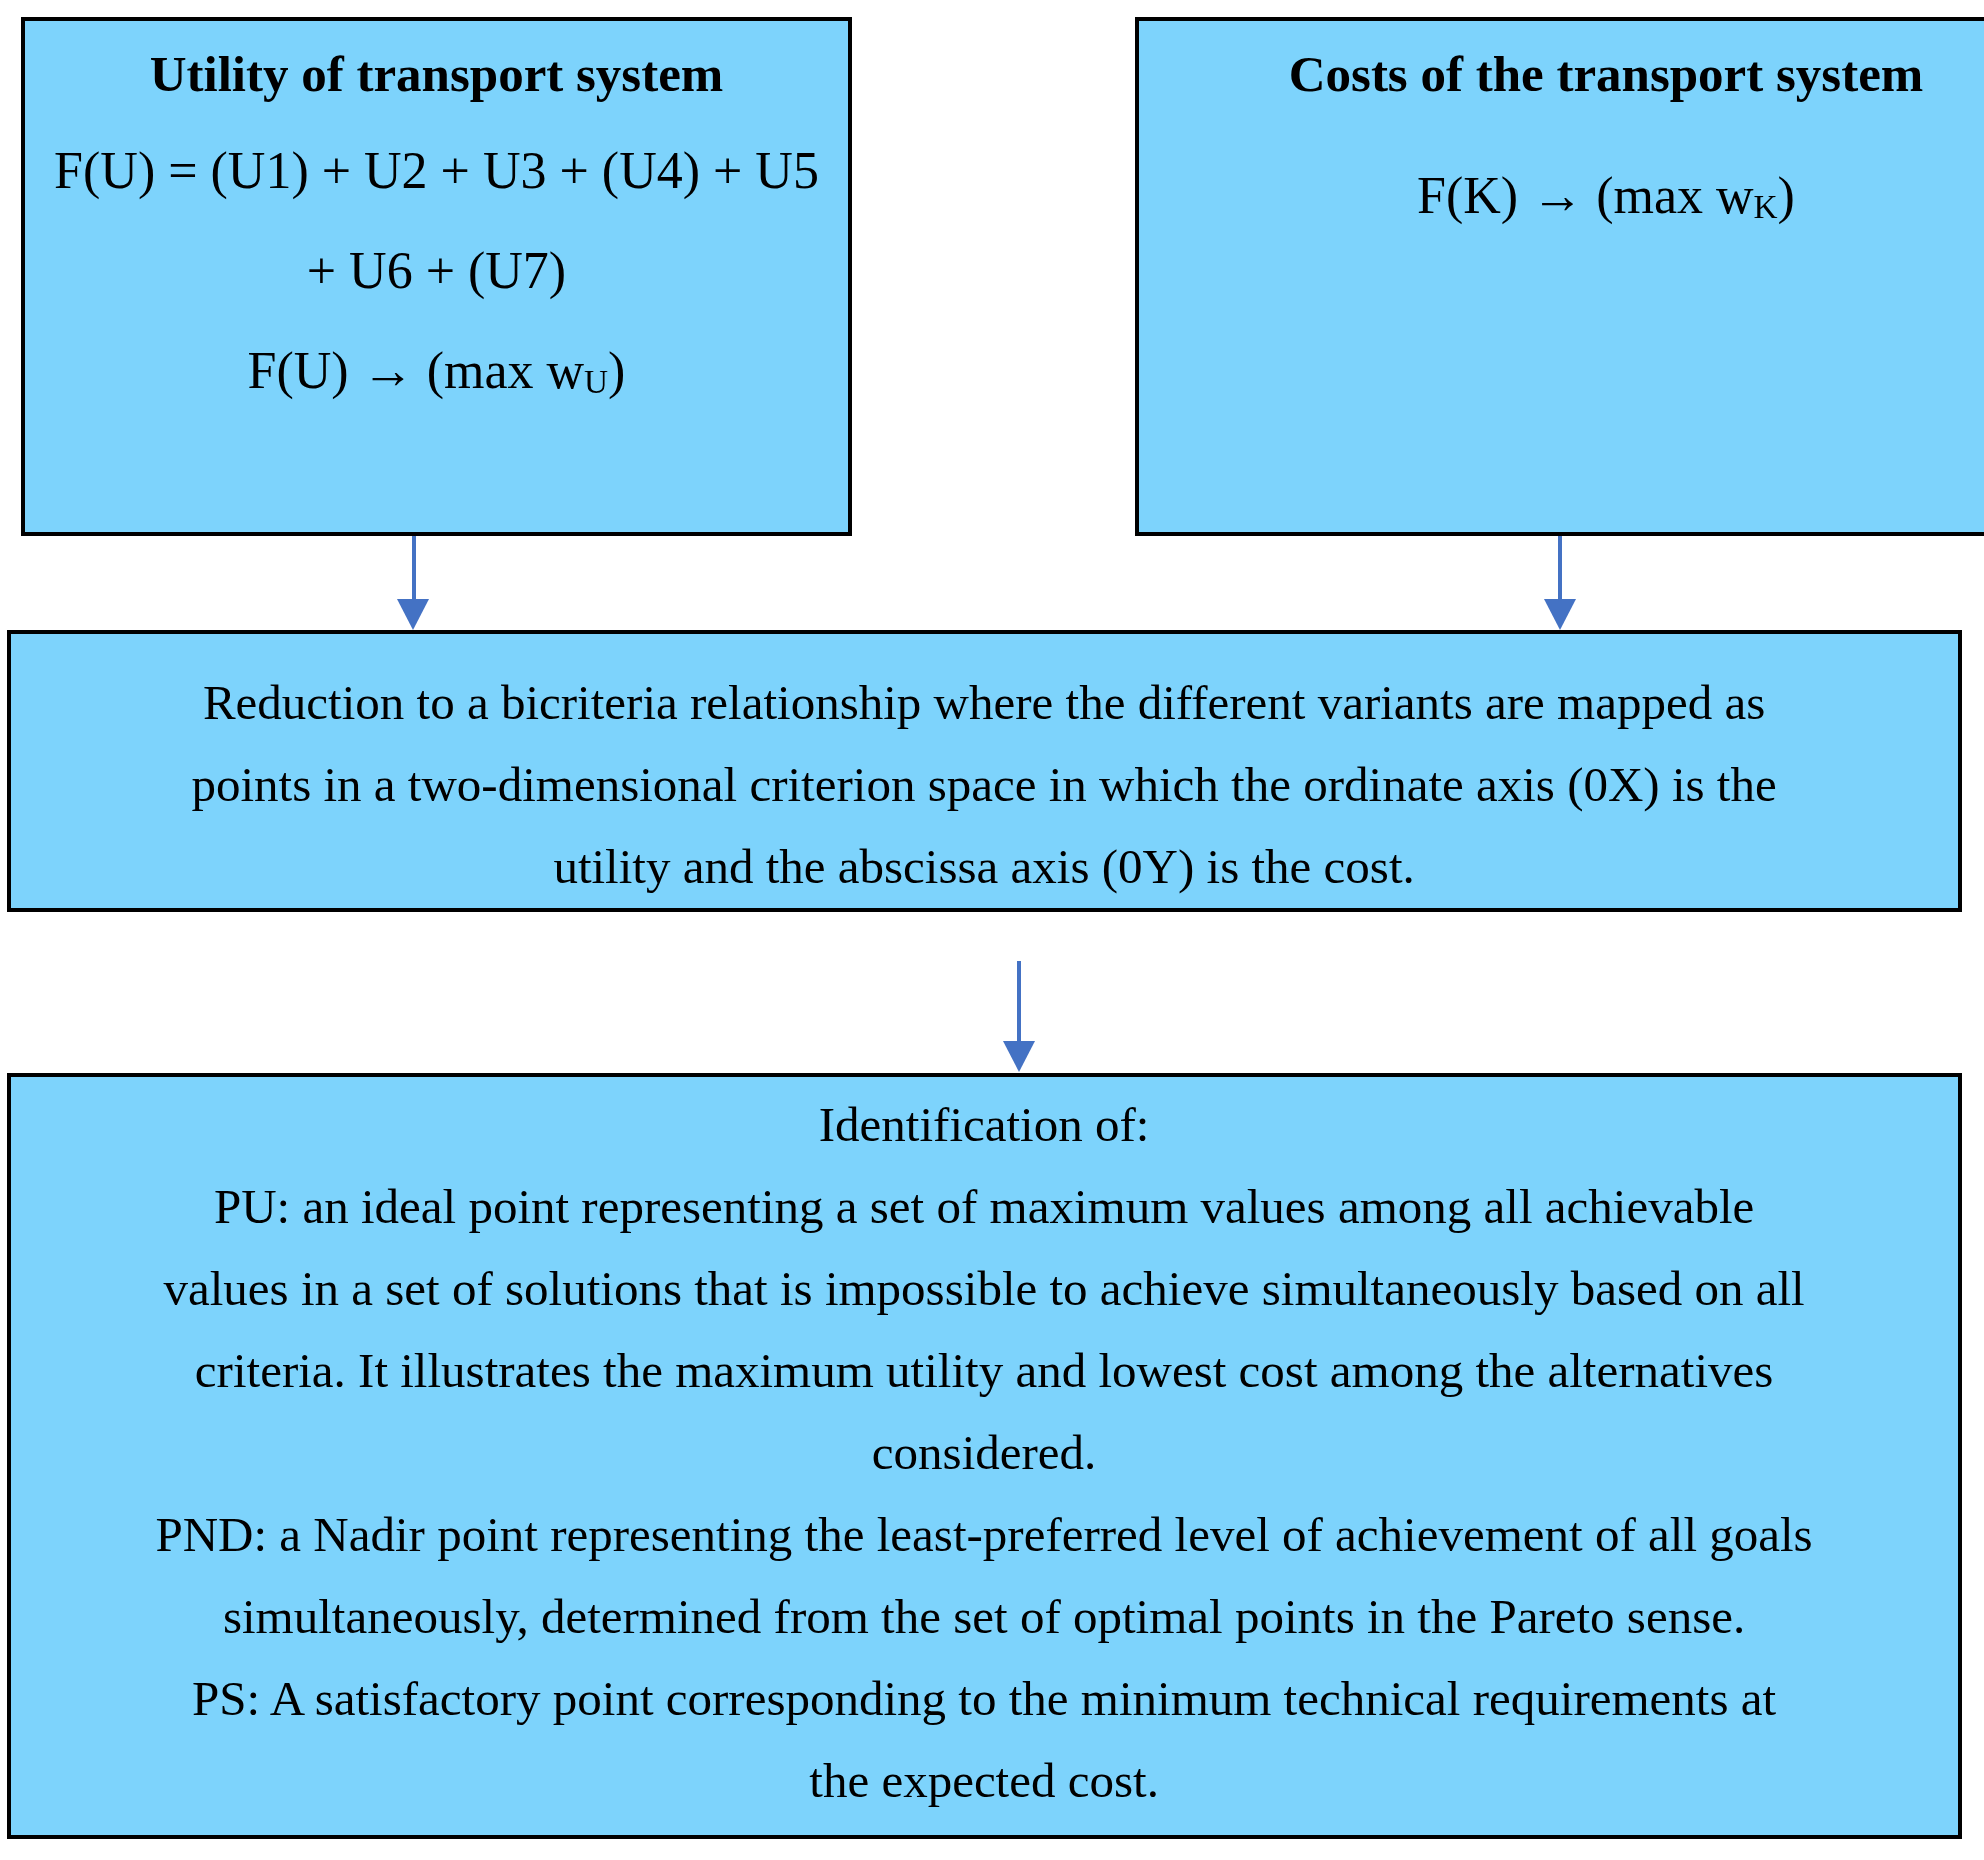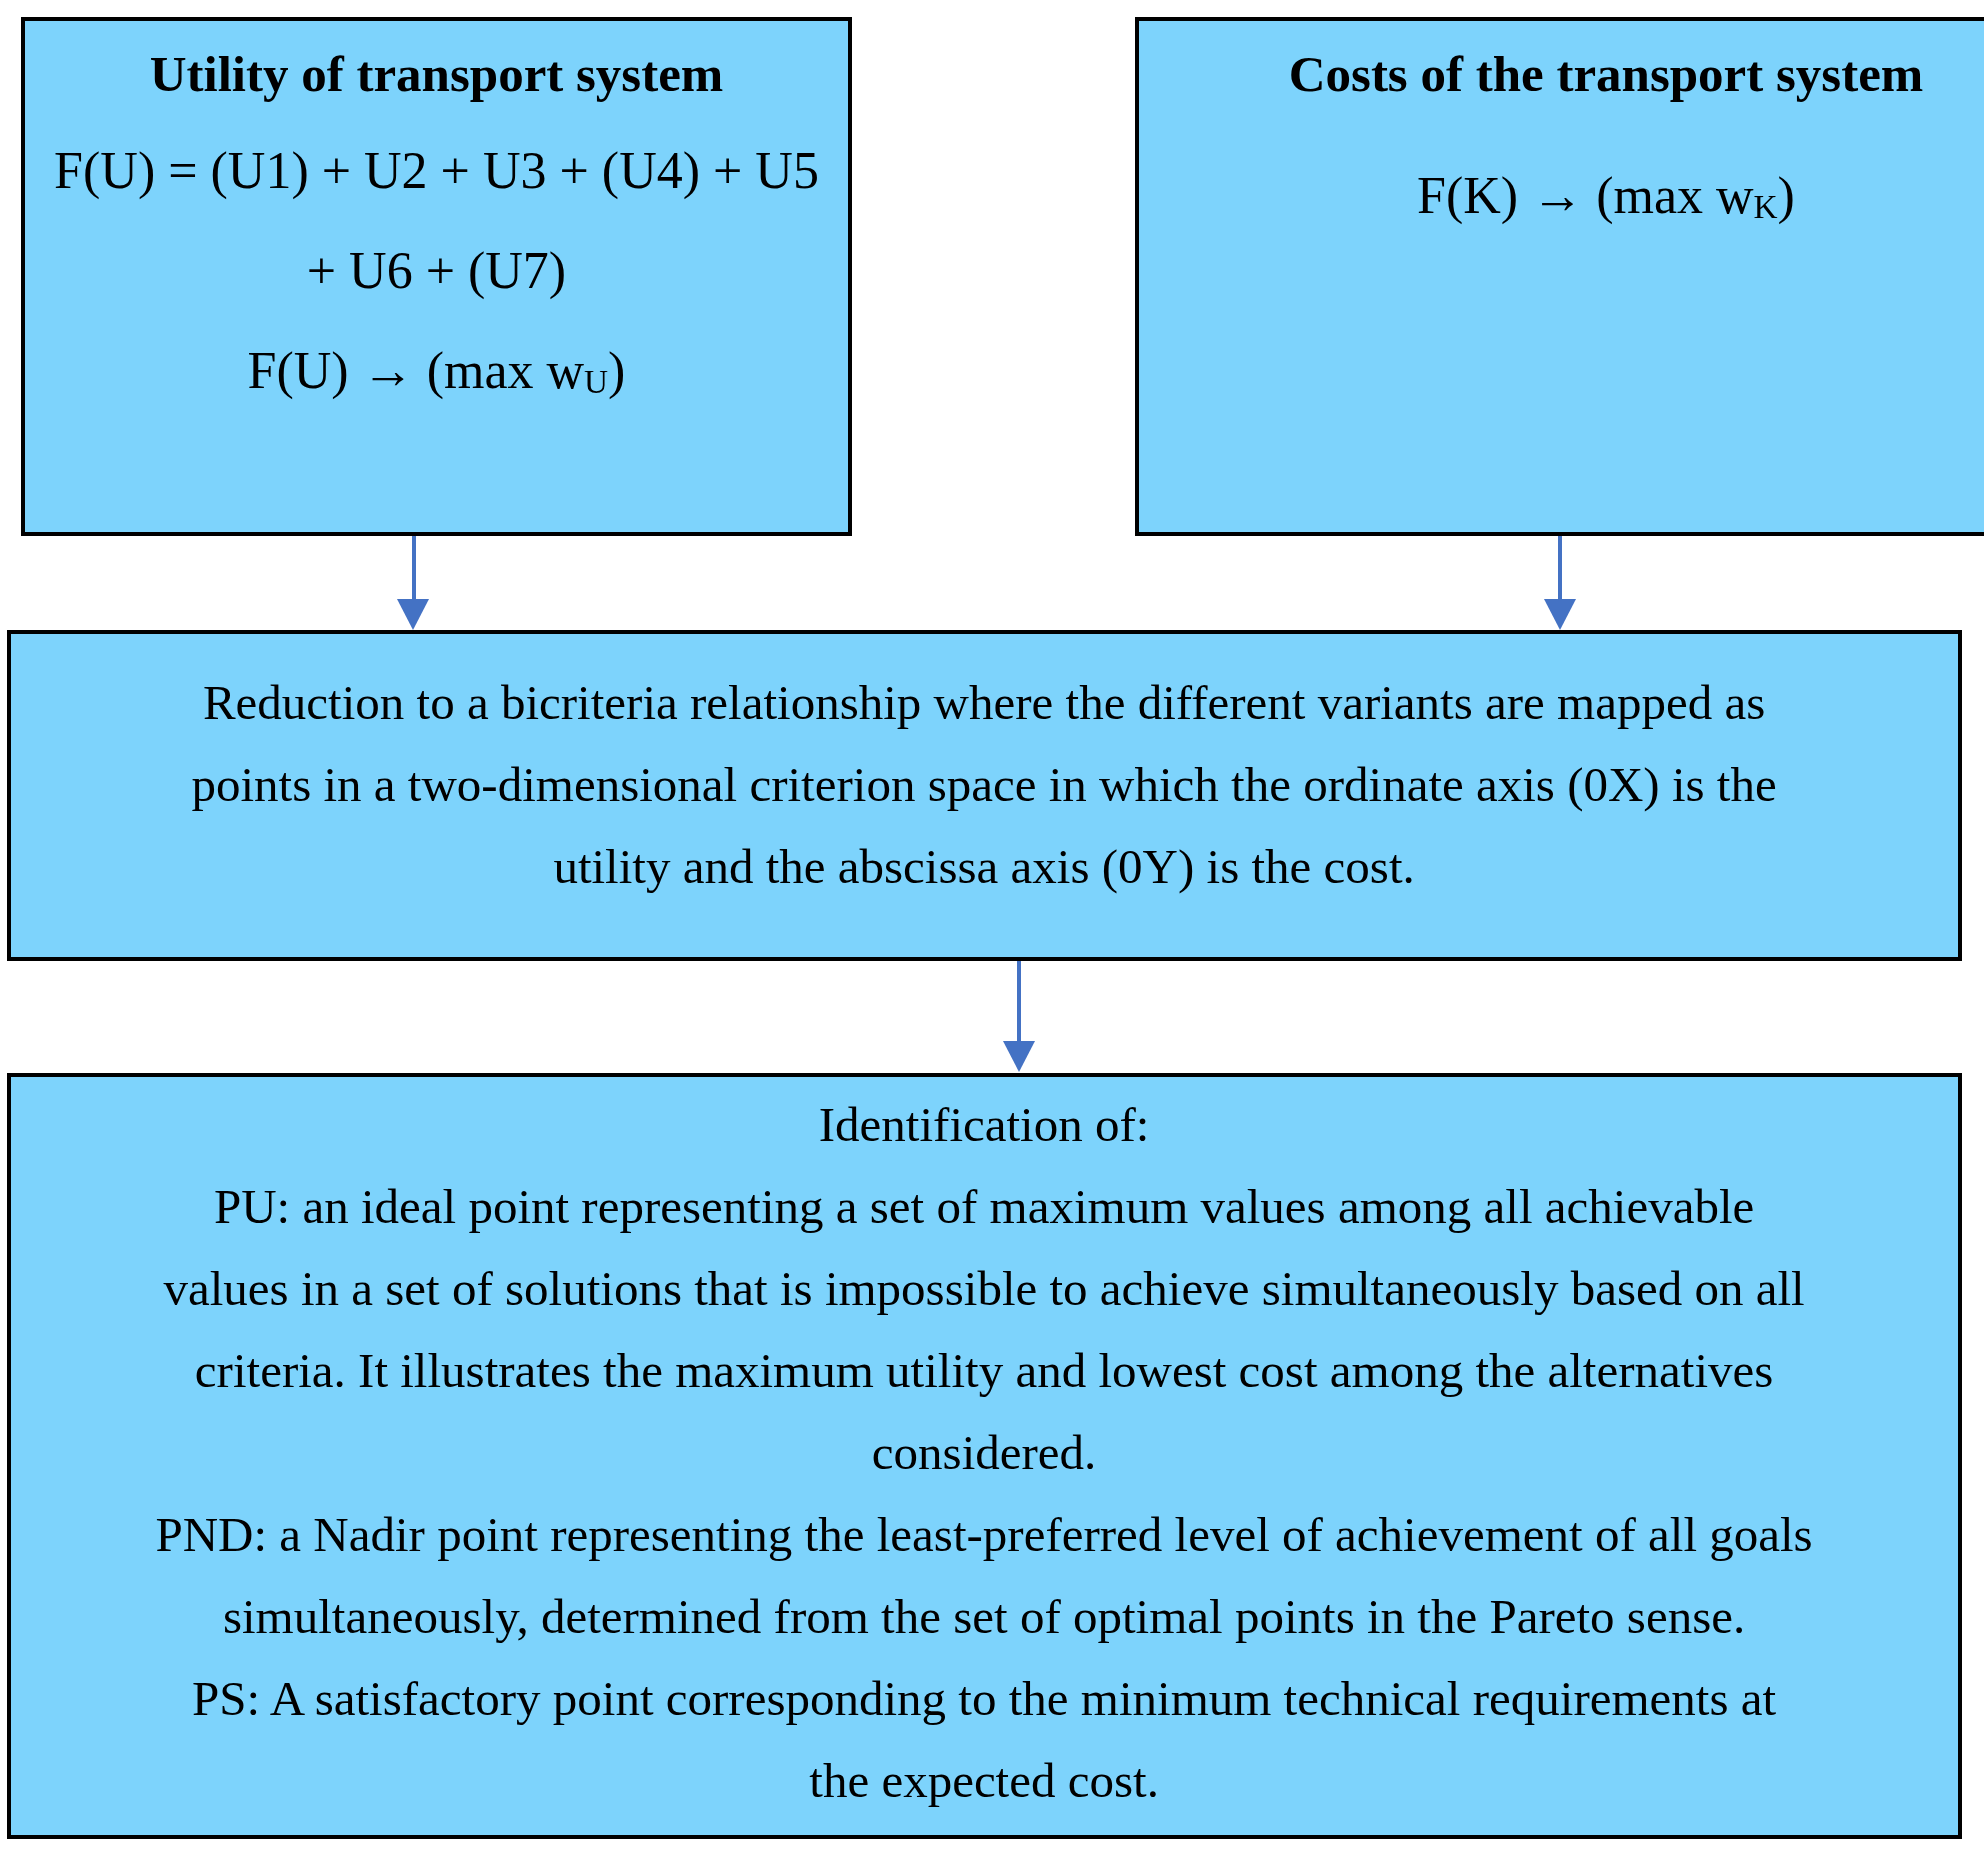--- a/index.html
+++ b/index.html
@@ -18,21 +18,21 @@
   .box {
     position: absolute;
     background: #7dd3fc;
     border: 4.8px solid #000000;
     box-sizing: border-box;
     text-align: center;
   }
 
   #utility-box        { left: 21px;   top: 17px;   width: 831px; height: 519px;  padding-top: 17px; }
   #costs-box          { left: 1135px; top: 17px;   width: 942px; height: 519px;  padding-top: 17px; }
-  #reduction-box      { left: 6.6px;   top: 630px; width: 1955px; height: 331px;  padding-top: 28px; }
+  #reduction-box      { left: 6.6px;   top: 630px; width: 1955px; height: 282px;  padding-top: 28px; }
   #identification-box { left: 6.6px;   top: 1073px; width: 1955px; height: 766px; padding-top: 7.2px; }
 
   .box-title {
     font-size: 51px;
     font-weight: bold;
     line-height: 73px;
     white-space: nowrap;
   }
   #utility-box .box-title { margin-bottom: 9.6px; }
   #costs-box   .box-title { margin-bottom: 35px; }

